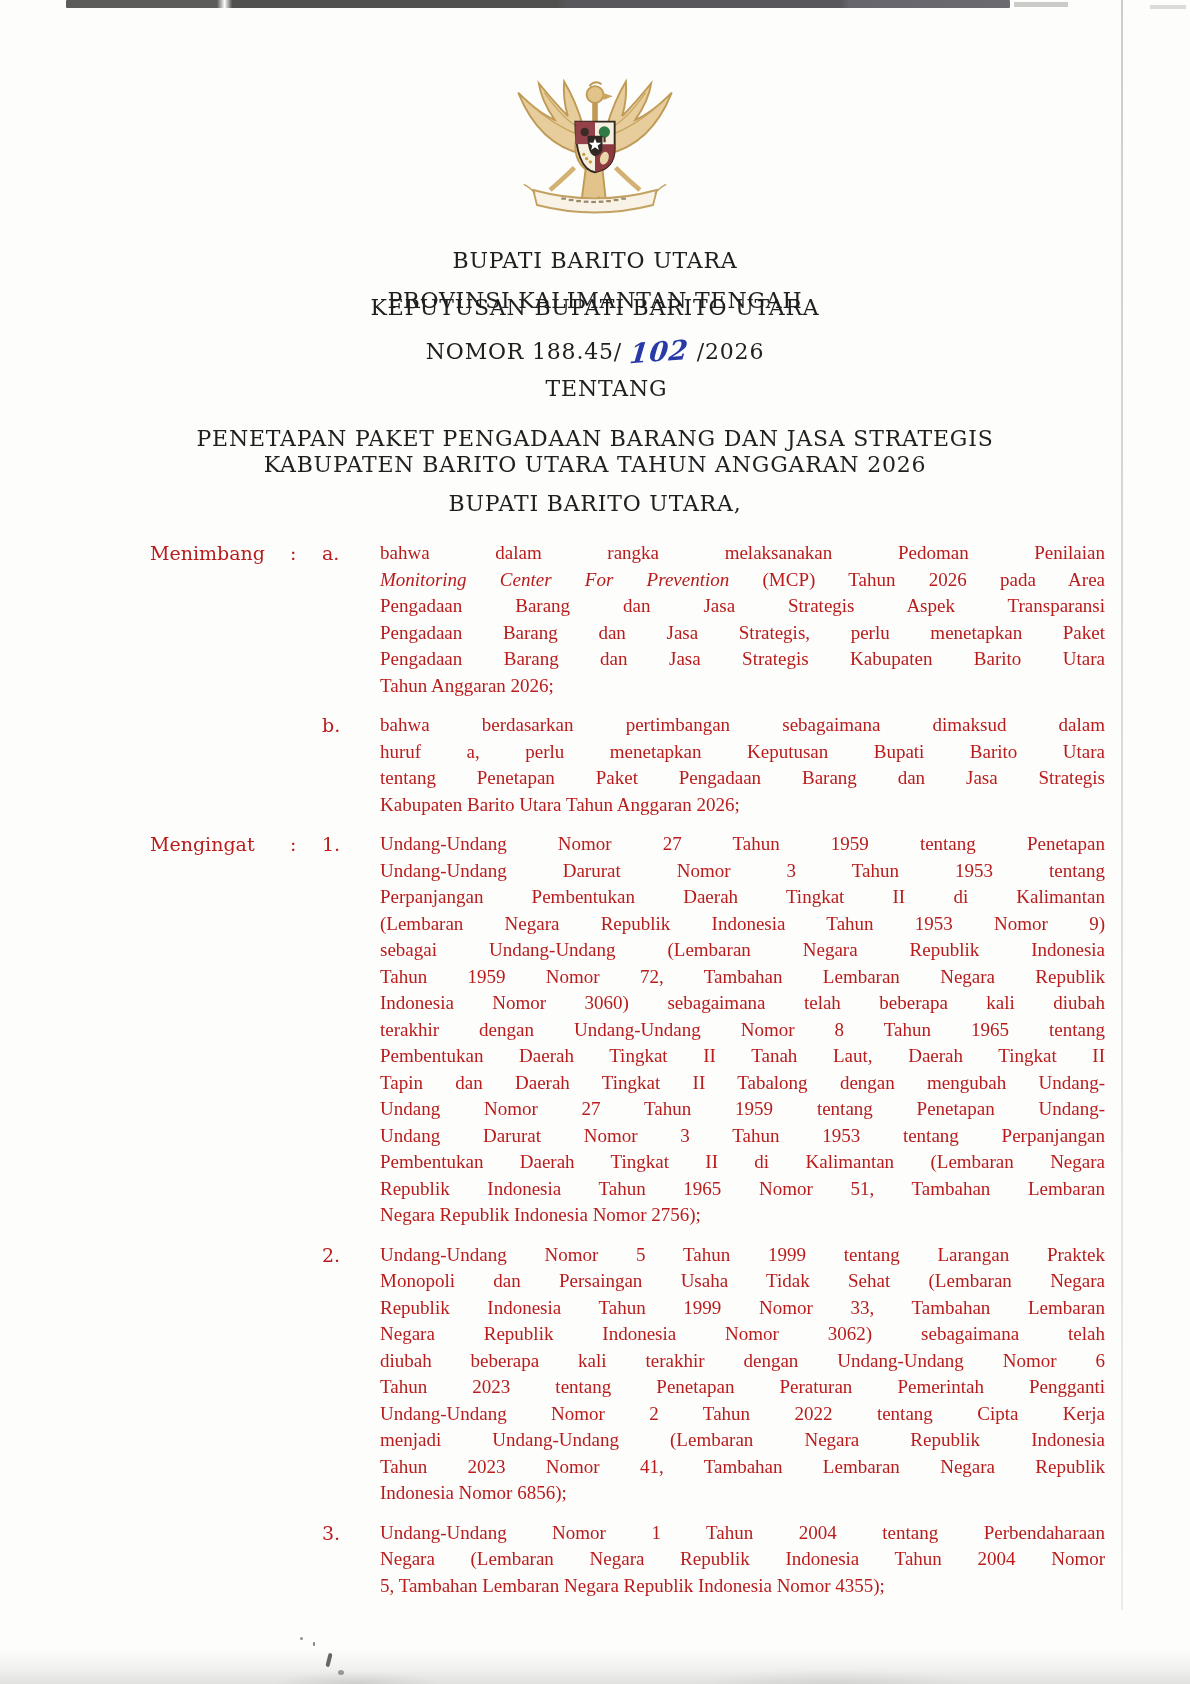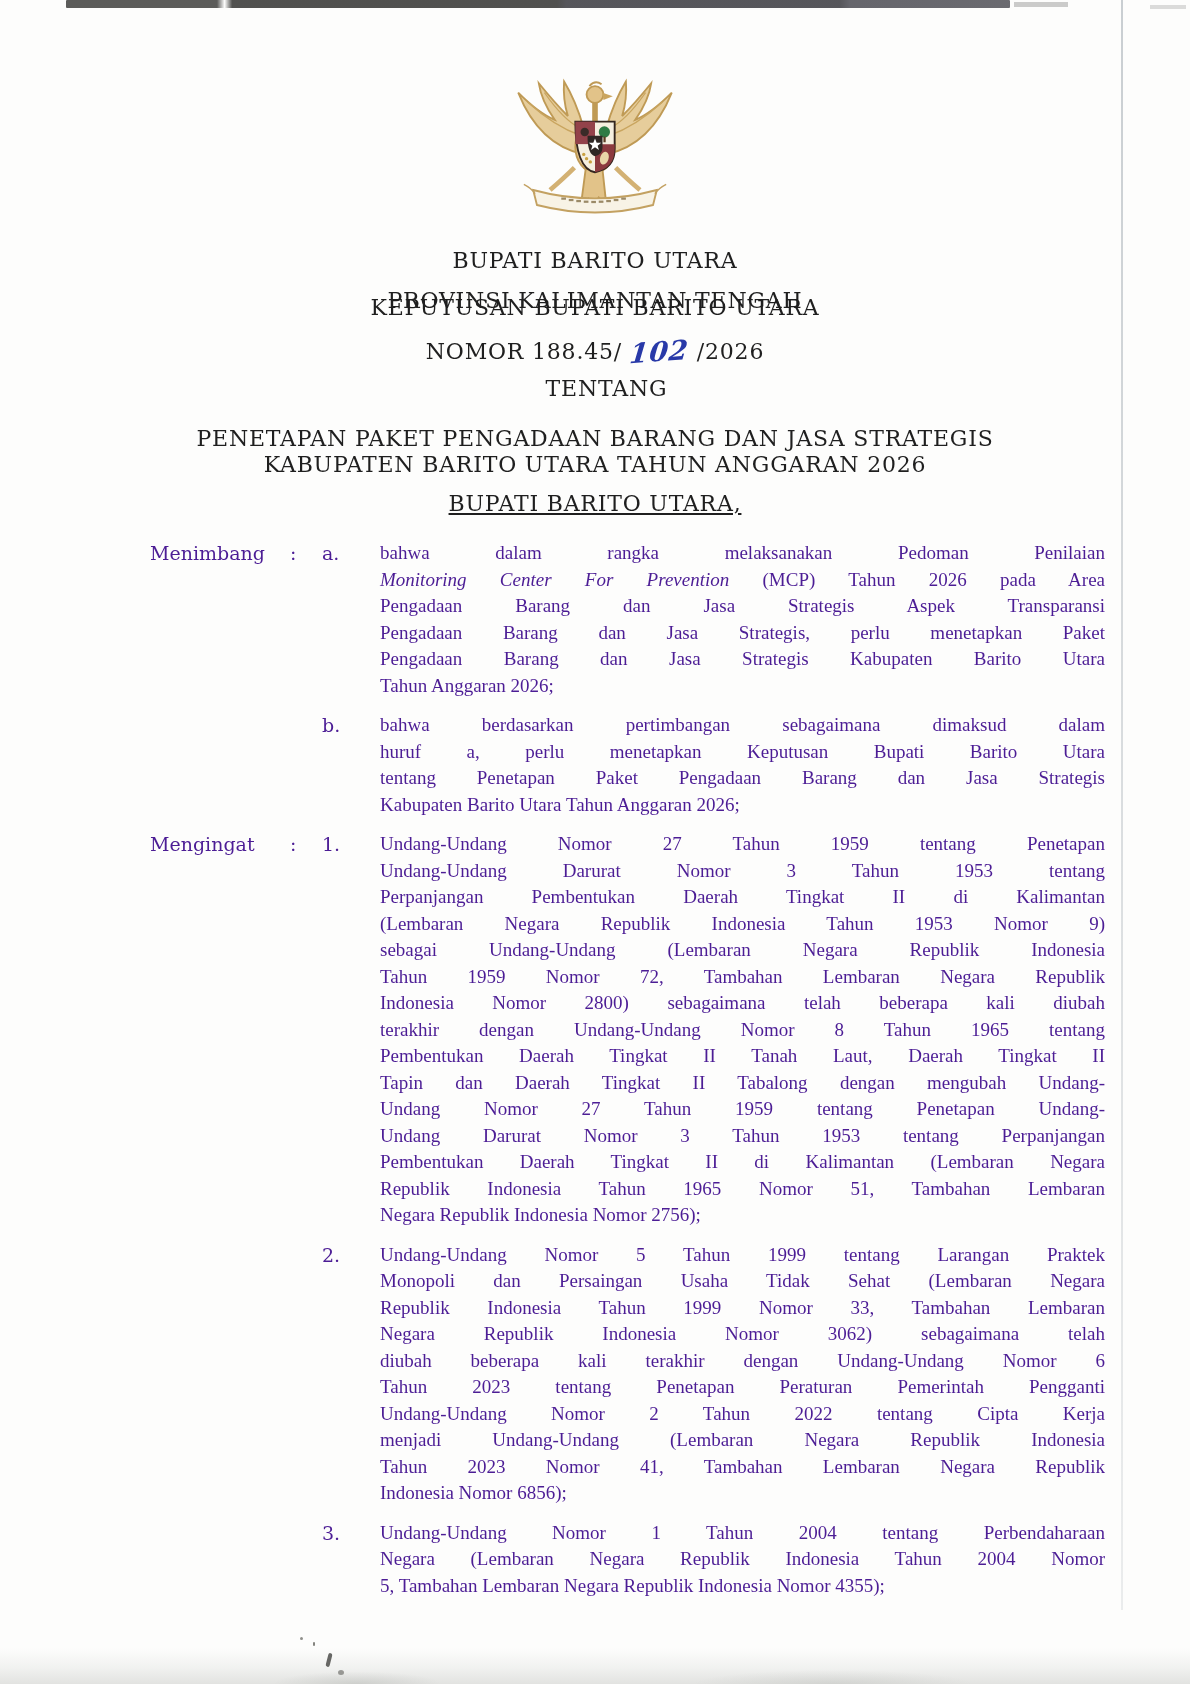--- a/index.html
+++ b/index.html
@@ -44,36 +44,36 @@
   
   .emblem-wrap { position: absolute; left: 0; right: 0; top: 72px; display: flex; justify-content: center; }
   .hline { position: absolute; left: 0; right: 0; text-align: center; font-size: 22px; letter-spacing: .8px; color: #1f1f1f; white-space: nowrap; }
   .h1 { top: 248px; }
   .h2 { top: 288px; }
   .h3 { top: 295px; }
   .h-nomor { top: 334px; }
   .h-tentang { top: 376px; padding-left: 23px; }
   .h-subj1 { top: 426px; }
   .h-subj2 { top: 452px; }
-  .h-salut { top: 491px; text-decoration: underline; }
+  .h-salut { top: 491px; }
   .h-nomor .handwritten {
     display: inline-block;
     color: #2839a8;
     font-style: italic;
     font-weight: bold;
     font-size: 27px;
     margin: 0 8px;
     transform: rotate(-4deg) skewX(-10deg) translateY(2px);
   }
 
   
   .considerations { position: absolute; top: 540px; left: 150px; width: 955px; font-size: 19px; line-height: 26.5px; }
   .row { display: grid; grid-template-columns: 140px 32px 58px 1fr; align-items: start; }
   .row + .row { margin-top: 13px; }
-  .cell { color: #4c1d95; }
+  .cell { color: #b91c1c; }
   .para .jline { text-align: justify; text-align-last: justify; font-family: Liberation Serif, serif; }
   .para .jline.last { text-align-last: left; }
 </style>
 </head>
 <body>
 
 <div class="page">
 
   <div class="art-top"></div>
   <div class="art-top-nub"></div>
@@ -189,21 +189,21 @@
       <div class="cell label">Mengingat</div>
       <div class="cell colon">:</div>
       <div class="cell marker">1.</div>
       <div class="cell para">
           <div class="jline"><span>Undang-Undang Nomor 27 Tahun 1959 tentang Penetapan</span></div>
           <div class="jline"><span>Undang-Undang Darurat Nomor 3 Tahun 1953 tentang</span></div>
           <div class="jline"><span>Perpanjangan Pembentukan Daerah Tingkat II di Kalimantan</span></div>
           <div class="jline"><span>(Lembaran Negara Republik Indonesia Tahun 1953 Nomor 9)</span></div>
           <div class="jline"><span>sebagai Undang-Undang (Lembaran Negara Republik Indonesia</span></div>
           <div class="jline"><span>Tahun 1959 Nomor 72, Tambahan Lembaran Negara Republik</span></div>
-          <div class="jline"><span>Indonesia Nomor 2800) sebagaimana telah beberapa kali diubah</span></div>
+          <div class="jline"><span>Indonesia Nomor 3060) sebagaimana telah beberapa kali diubah</span></div>
           <div class="jline"><span>terakhir dengan Undang-Undang Nomor 8 Tahun 1965 tentang</span></div>
           <div class="jline"><span>Pembentukan Daerah Tingkat II Tanah Laut, Daerah Tingkat II</span></div>
           <div class="jline"><span>Tapin dan Daerah Tingkat II Tabalong dengan mengubah Undang-</span></div>
           <div class="jline"><span>Undang Nomor 27 Tahun 1959 tentang Penetapan Undang-</span></div>
           <div class="jline"><span>Undang Darurat Nomor 3 Tahun 1953 tentang Perpanjangan</span></div>
           <div class="jline"><span>Pembentukan Daerah Tingkat II di Kalimantan (Lembaran Negara</span></div>
           <div class="jline"><span>Republik Indonesia Tahun 1965 Nomor 51, Tambahan Lembaran</span></div>
           <div class="jline last"><span>Negara Republik Indonesia Nomor 2756);</span></div>
         </div>
     </div>

